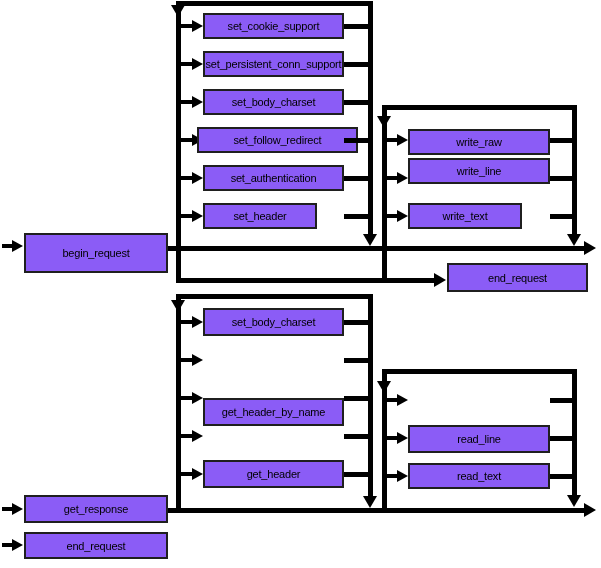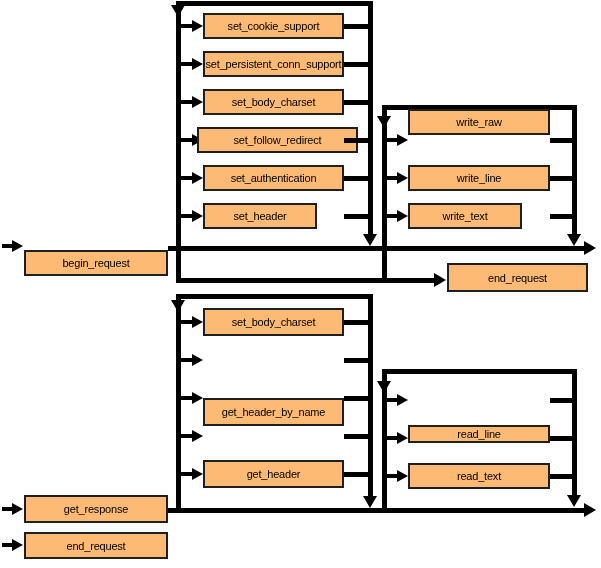--- a/index.html
+++ b/index.html
@@ -2,21 +2,21 @@
 <html><head>
 <meta charset="utf-8">
 <style>
   html,body { margin:0; padding:0; background:#ffffff; }
   #diagram {
     position:relative; width:601px; height:568px; background:#ffffff;
     font-family:"Liberation Sans", sans-serif; overflow:hidden;
   }
   .hline, .vline { position:absolute; background:#000000; }
   .node {
-    position:absolute; box-sizing:border-box; background:#fdba74;
+    position:absolute; box-sizing:border-box; background:#8b5cf6;
     border:2px solid #1f1f1f; display:flex; align-items:center; justify-content:center;
     font-size:11px; letter-spacing:-0.2px; color:#000000; white-space:nowrap;
   }
   .arr-d {
     position:absolute; width:0; height:0;
     border-left:7px solid transparent; border-right:7px solid transparent;
     border-top:12px solid #000000;
   }
   .arr-r {
     position:absolute; width:0; height:0;
@@ -81,42 +81,42 @@
   <div class="hline" style="left:344px;top:214px;width:24px;height:5px"></div>
 
   <div class="hline" style="left:382px;top:105px;width:195px;height:5px"></div>
   <div class="vline" style="left:382px;top:105px;width:5px;height:178px"></div>
   <div class="arr-d" style="left:377px;top:116px"></div>
   <div class="vline" style="left:572px;top:105px;width:5px;height:131px"></div>
   <div class="arr-d" style="left:567px;top:234px"></div>
 
   <div class="hline" style="left:387px;top:138px;width:11px;height:4px"></div>
   <div class="arr-r" style="left:397px;top:134px"></div>
-  <div class="node" style="left:408px;top:109px;width:142px;height:26px">
+  <div class="node" style="left:408px;top:129px;width:142px;height:26px">
     <span>write_raw</span>
   </div>
   <div class="hline" style="left:550px;top:138px;width:22px;height:5px"></div>
 
   <div class="hline" style="left:387px;top:176px;width:11px;height:4px"></div>
   <div class="arr-r" style="left:397px;top:172px"></div>
-  <div class="node" style="left:408px;top:165px;width:142px;height:26px">
+  <div class="node" style="left:408px;top:158px;width:142px;height:26px">
     <span>write_line</span>
   </div>
   <div class="hline" style="left:550px;top:176px;width:22px;height:5px"></div>
 
   <div class="hline" style="left:387px;top:214px;width:11px;height:4px"></div>
   <div class="arr-r" style="left:397px;top:210px"></div>
   <div class="node" style="left:408px;top:203px;width:114px;height:26px">
     <span>write_text</span>
   </div>
   <div class="hline" style="left:550px;top:214px;width:22px;height:5px"></div>
 
   <div class="hline" style="left:2px;top:244px;width:11px;height:4px"></div>
   <div class="arr-r" style="left:12px;top:240px"></div>
-  <div class="node" style="left:24px;top:250px;width:144px;height:26px">
+  <div class="node" style="left:24px;top:233px;width:144px;height:40px">
     <span>begin_request</span>
   </div>
   <div class="hline" style="left:168px;top:246px;width:416px;height:5px"></div>
   <div class="arr-r big" style="left:584px;top:241px"></div>
 
   <div class="hline" style="left:176px;top:278px;width:259px;height:5px"></div>
   <div class="arr-r big" style="left:434px;top:273px"></div>
   <div class="node" style="left:447px;top:263px;width:141px;height:29px">
     <span>end_request</span>
   </div>
@@ -161,21 +161,21 @@
   <div class="arr-d" style="left:377px;top:381px"></div>
   <div class="vline" style="left:572px;top:369px;width:5px;height:128px"></div>
   <div class="arr-d" style="left:567px;top:495px"></div>
 
   <div class="hline" style="left:387px;top:398px;width:11px;height:4px"></div>
   <div class="arr-r" style="left:397px;top:394px"></div>
   <div class="hline" style="left:550px;top:398px;width:22px;height:5px"></div>
 
   <div class="hline" style="left:387px;top:436px;width:11px;height:4px"></div>
   <div class="arr-r" style="left:397px;top:432px"></div>
-  <div class="node" style="left:408px;top:425px;width:142px;height:18px">
+  <div class="node" style="left:408px;top:425px;width:142px;height:28px">
     <span>read_line</span>
   </div>
   <div class="hline" style="left:550px;top:436px;width:22px;height:5px"></div>
 
   <div class="hline" style="left:387px;top:474px;width:11px;height:4px"></div>
   <div class="arr-r" style="left:397px;top:470px"></div>
   <div class="node" style="left:408px;top:463px;width:142px;height:26px">
     <span>read_text</span>
   </div>
   <div class="hline" style="left:550px;top:474px;width:22px;height:5px"></div>

